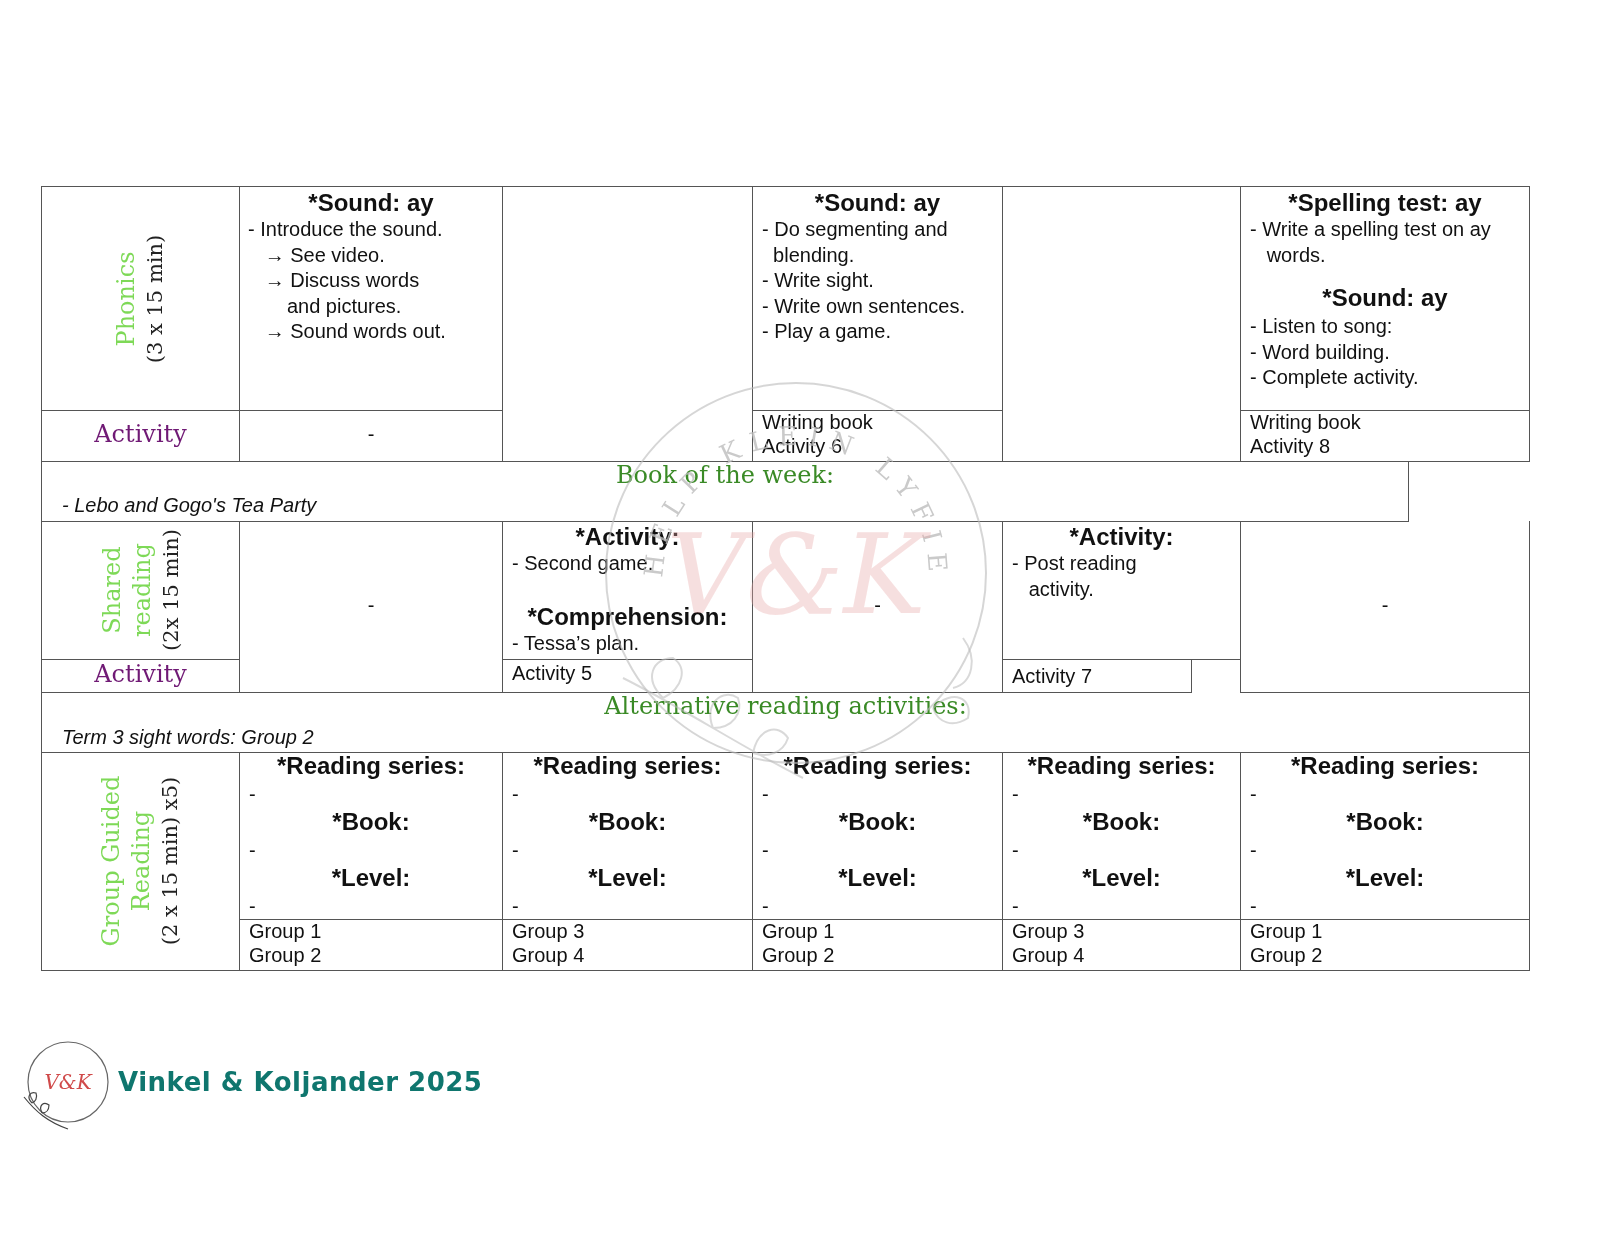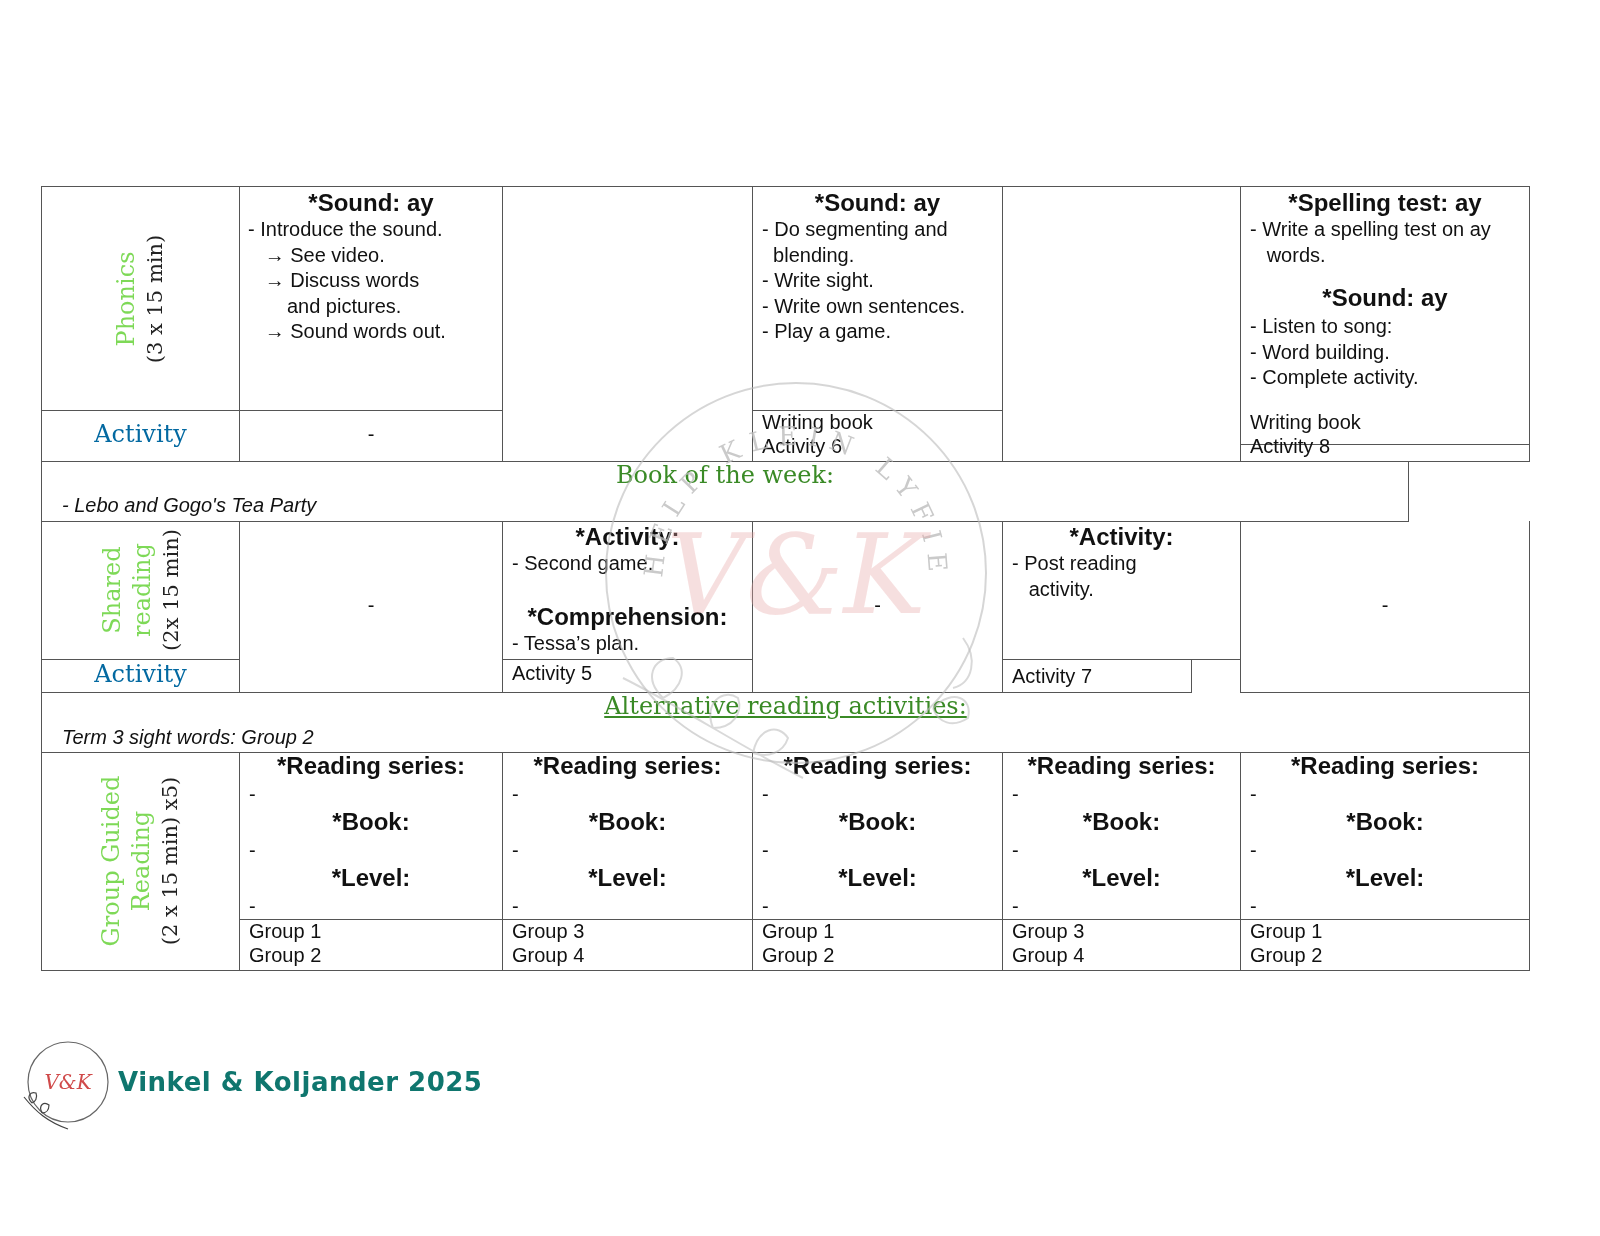--- a/index.html
+++ b/index.html
@@ -14,21 +14,21 @@
   .sans { font-family:"Liberation Sans", sans-serif; font-size:20px; line-height:25.5px; color:#111; }
   .hd { font-weight:bold; font-size:24px; line-height:28px; text-align:center; color:#111; }
   .ln { white-space:pre; }
   .center-dash { position:absolute; left:0; right:0; text-align:center; font-size:20px; }
 
   .vlabel { position:absolute; left:0; top:0; right:0; bottom:0; display:flex; align-items:center; justify-content:center; }
   .vlabel .rot { transform:rotate(-90deg); display:flex; flex-direction:column; align-items:center; white-space:nowrap; }
   .vlabel .green { color:#7ed957; font-family:"DejaVu Serif", serif; font-size:24px; line-height:30px; }
   .vlabel .black { color:#222; font-family:"DejaVu Serif", serif; font-size:21px; line-height:28px; }
 
-  .activity-lbl { font-family:"DejaVu Serif", serif; font-size:24px; color:#0369a1; text-align:center; }
+  .activity-lbl { font-family:"DejaVu Serif", serif; font-size:24px; color:#701a75; text-align:center; }
 
   .banner-title { position:absolute; left:0; right:0; text-align:center; color:#3a8a26;
                   font-family:"DejaVu Serif", serif; font-size:24px; }
   .banner-text { position:absolute; left:20px; font-size:20px;font-style:italic; }
 
   .watermark { position:absolute; left:603px; top:378px; width:386px; height:420px; pointer-events:none; }
 
   .footer-logo { position:absolute; left:18px; top:1037px; width:95px; height:95px; }
   .footer-text { position:absolute; left:118px; top:1067px; font-family:"DejaVu Sans", sans-serif;
                  font-weight:bold; font-size:26px; color:#0f766e; letter-spacing:0.5px; }
@@ -74,21 +74,21 @@
       <div class="ln">- Write own sentences.</div>
       <div class="ln">- Play a game.</div>
     </div>
     <div class="cell nb-top sans" style="left:711px;top:224px;width:251px;height:52px;padding:0 9px;line-height:24px;">
       <div class="ln">Writing book</div>
       <div class="ln">Activity 6</div>
     </div>
 
     <div class="cell" style="left:961px;top:0;width:239px;height:276px;"></div>
 
-    <div class="cell sans" style="left:1199px;top:0;width:290px;height:259px;padding:2px 9px;">
+    <div class="cell sans" style="left:1199px;top:0;width:290px;height:225px;padding:2px 9px;">
       <div class="hd">*Spelling test: ay</div>
       <div class="ln">- Write a spelling test on ay</div>
       <div class="ln">   words.</div>
       <div class="hd" style="margin-top:16px;">*Sound: ay</div>
       <div class="ln" style="margin-top:2px;">- Listen to song:</div>
       <div class="ln">- Word building.</div>
       <div class="ln">- Complete activity.</div>
     </div>
     <div class="cell nb-top sans" style="left:1199px;top:224px;width:290px;height:52px;padding:0 9px;line-height:24px;">
       <div class="ln">Writing book</div>
@@ -138,21 +138,21 @@
     </div>
     <div class="cell nb-top sans" style="left:961px;top:473px;width:190px;height:34px;padding:0 9px;line-height:34px;">
       <span>Activity 7</span>
     </div>
 
     <div class="cell nb-top sans" style="left:1199px;top:335px;width:290px;height:172px;">
       <div class="center-dash" style="top:72px;">-</div>
     </div>
 
     <div class="cell nb-top" style="left:0;top:506px;width:1489px;height:61px;">
-      <div class="banner-title" style="top:0px;text-decoration:underline;">Alternative reading activities:</div>
+      <div class="banner-title" style="top:0px;">Alternative reading activities:</div>
       <div class="banner-text" style="top:34px;">Term 3 sight words: Group 2</div>
     </div>
 
     <div class="cell nb-top" style="left:0;top:566px;width:199px;height:219px;">
       <div class="vlabel">
         <div class="rot">
           <span class="green">Group Guided</span>
           <span class="green">Reading</span>
           <span class="black">(2 x 15 min) x5)</span>
         </div>

